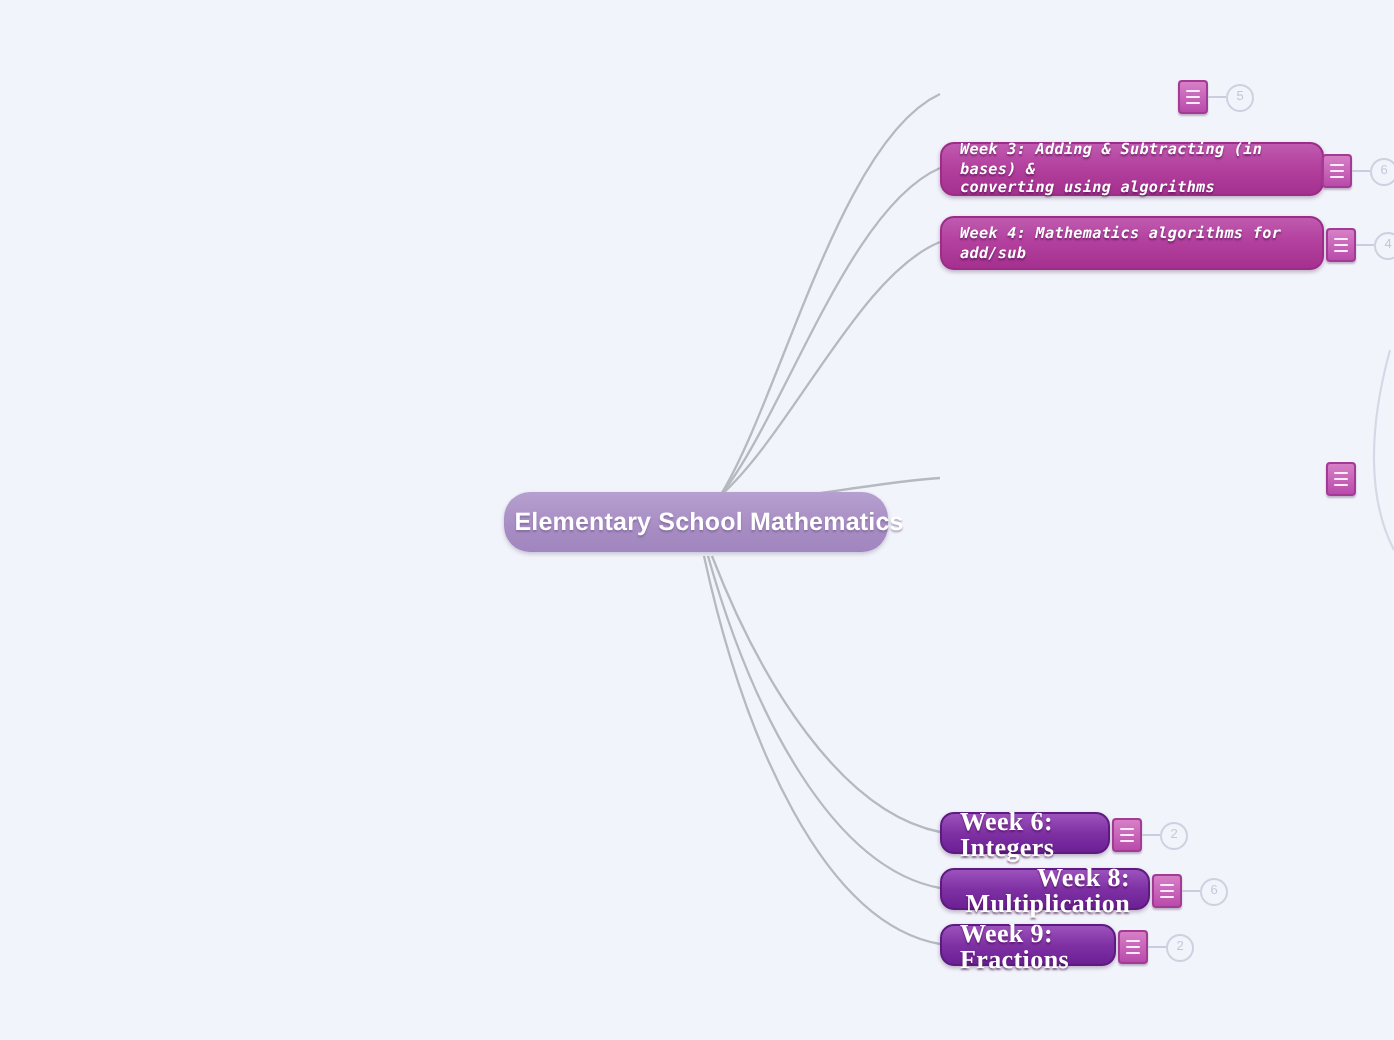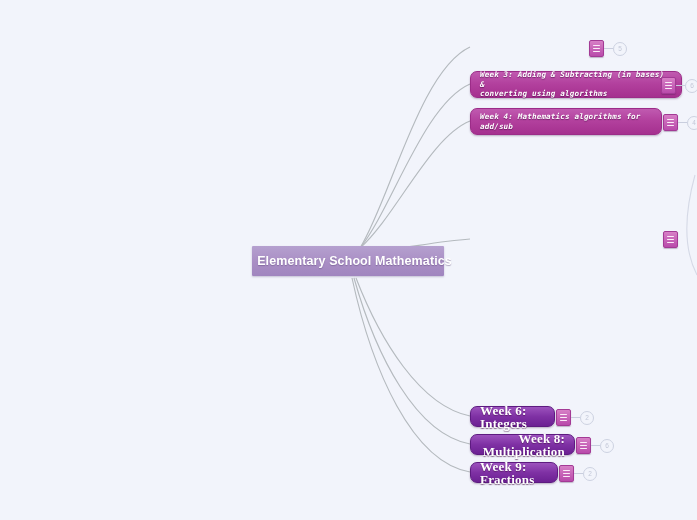--- a/index.html
+++ b/index.html
@@ -22,21 +22,21 @@
     pointer-events: none;
   }
 
   
   .root-node {
     position: absolute;
     left: 252px;
     top: 246px;
     width: 192px;
     height: 30px;
-    border-radius: 1px;
+    border-radius: 13px;
     background: linear-gradient(180deg, #b5a0cf 0%, #a98ec4 55%, #a085bf 100%);
     box-shadow: 0 1px 2px rgba(80,60,110,0.28);
     display: flex;
     align-items: center;
     justify-content: center;
     box-sizing: border-box;
     padding-left: 13px;
   }
   .root-label {
     color: #ffffff;
@@ -161,21 +161,21 @@
   <div class="adorn" style="left:589px; top:40px;">
     <span class="note-icon">
       <i></i>
         <i></i>
         <i></i>
     </span>
     <span class="stem"></span>
     <span class="count-badge">5</span>
   </div>
 
-  <div class="node magenta" style="left:470px; top:71px; width:212px; height:27px;">
+  <div class="node magenta" style="left:470px; top:71px; width:192px; height:27px;">
     <span class="node-label">Week 3: Adding &amp; Subtracting (in bases) &amp;
 converting using algorithms</span>
   </div>
   <div class="adorn" style="left:661px; top:77px;">
     <span class="note-icon">
       <i></i>
         <i></i>
         <i></i>
     </span>
     <span class="stem"></span>

